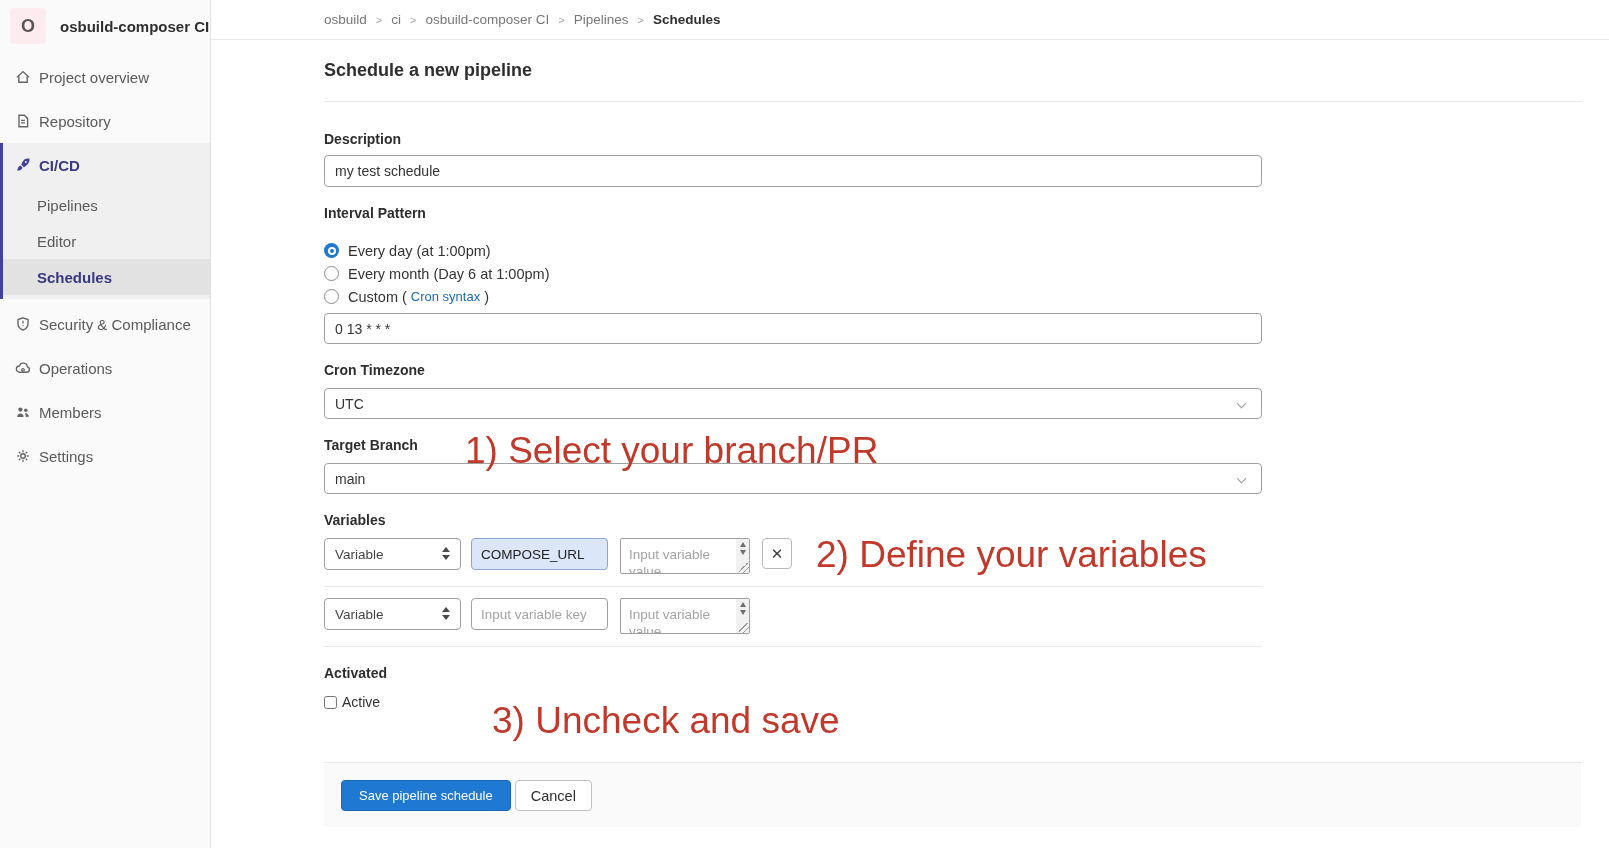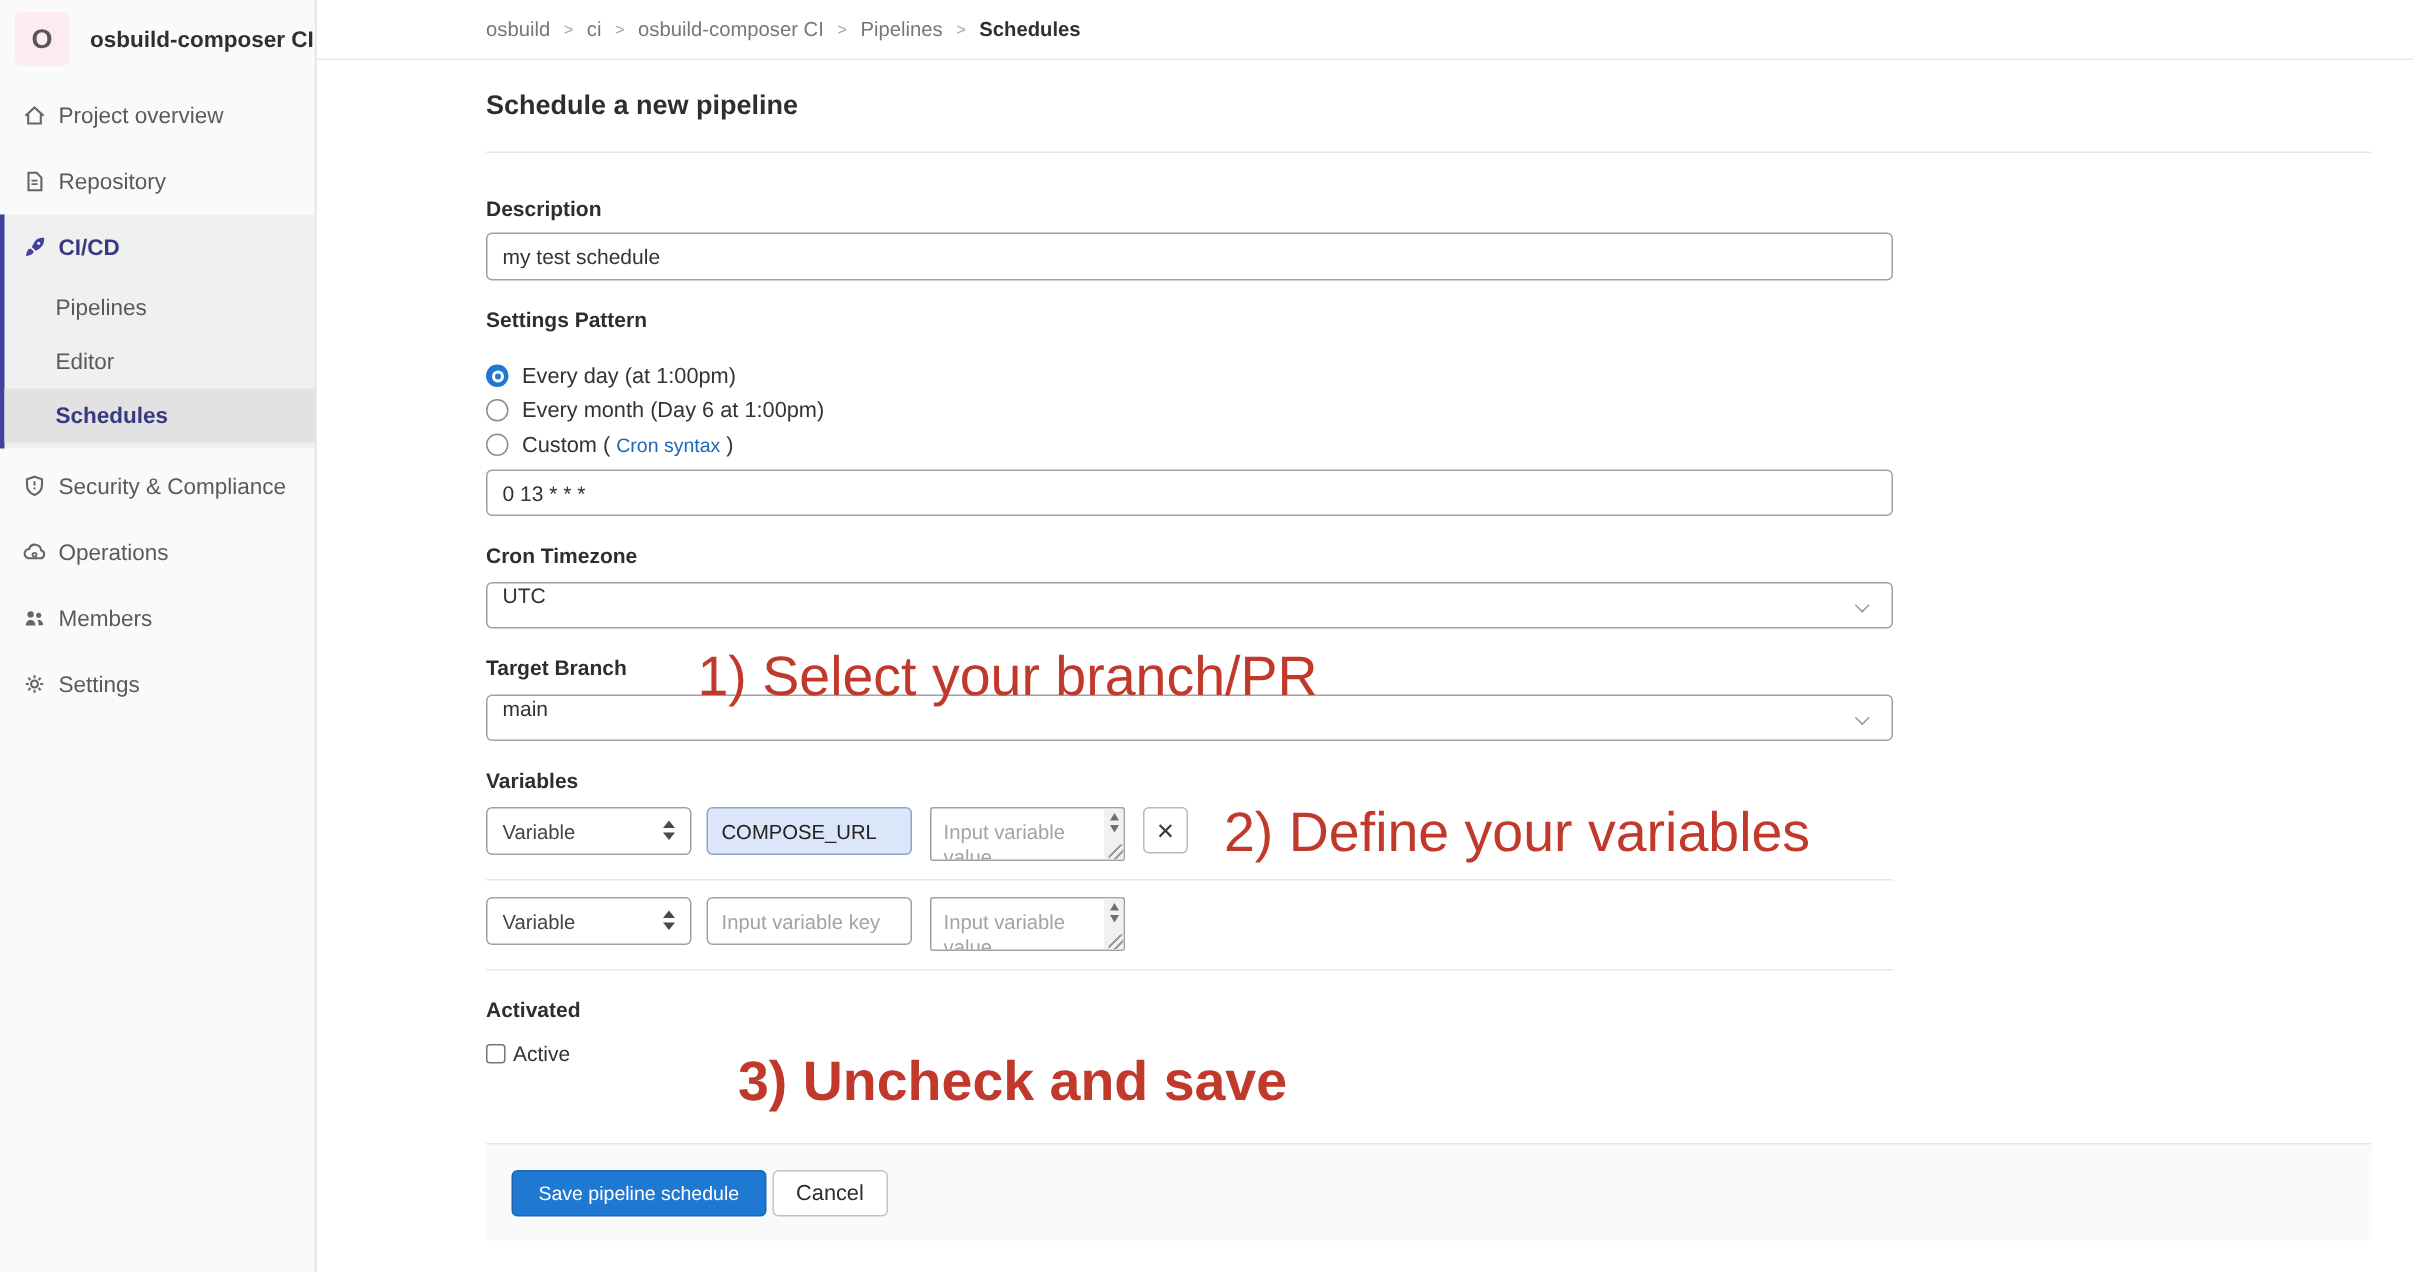--- a/index.html
+++ b/index.html
@@ -57,21 +57,21 @@
            background:#fff; margin-right:9px; flex:0 0 15px; }
   .radio.checked { border:none; background:#1f78d1; position:relative; }
   .radio.checked::before { content:""; position:absolute; left:3.5px; top:3.5px;
            width:8px; height:8px; border-radius:50%; background:#fff; }
   .radio.checked::after { content:""; position:absolute; left:5.5px; top:5.5px;
            width:4px; height:4px; border-radius:50%; background:#1f78d1; }
   .cron-link { color:#1b69b6; margin:0 4px; cursor:pointer; font-size:13px; }
   .cron-input { margin-top:8px; height:31px; }
 
   .select { position:relative; width:938px; height:31px; border:1px solid #a0a0a0;
-            border-radius:4px; background:#fff; display:flex; 
+            border-radius:4px; background:#fff; display:flex; align-items:center;
             padding:0 10px; font-size:14px; color:#333; margin-top:10px; cursor:pointer; }
   .chev { position:absolute; right:16px; top:11px; width:7px; height:7px;
           border-right:1.4px solid #9a9a9a; border-bottom:1.4px solid #9a9a9a;
           transform:rotate(45deg); }
 
   
   .var-row { display:flex; align-items:flex-start; margin-top:10px; }
   .var-row.second { margin-top:11px; }
   .var-select { position:relative; width:137px; height:32px; border:1px solid #a0a0a0;
                 border-radius:4px; background:#fff; display:flex; align-items:center;
@@ -115,21 +115,21 @@
               border-radius:4px; color:#fff; font-size:13px; cursor:pointer;
               font-family:"Liberation Sans", sans-serif; }
   .btn-cancel { height:31px; padding:0 15px; background:#fff; border:1px solid #c2c2c2;
                 border-radius:4px; color:#2e2e2e; font-size:14.5px; margin-left:4px;
                 cursor:pointer; font-family:"Liberation Sans", sans-serif; }
 
   .annotation { position:absolute; font-size:37px; color:#c0392b; white-space:nowrap;
                 pointer-events:none; }
   .ann1 { left:254px; top:430px; }
   .ann2 { left:605px; top:534px; }
-  .ann3 { left:281px; top:700px;font-weight:bold; }
+  .ann3 { left:281px; top:700px; }
 
   svg { display:block; }
 </style>
 </head>
 <body>
 
 <aside class="sidebar">
   <div class="proj-header">
     <div class="avatar">O</div>
     <div class="proj-title">osbuild-composer CI</div>
@@ -237,21 +237,21 @@
     <span class="crumb last">Schedules</span>
   </div>
 
   <div class="content">
     <h1 class="page-title">Schedule a new pipeline</h1>
     <hr class="hr-wide">
 
     <div class="lbl desc-lbl">Description</div>
     <input class="txt-input desc-input" type="text" value="my test schedule" style="">
 
-    <div class="lbl mt-sec">Settings Pattern</div>
+    <div class="lbl mt-sec">Interval Pattern</div>
     <div class="radio-group">
       <div class="radio-row">
         <span class="radio checked"></span>
         <span>Every day (at 1:00pm)</span>
       </div>
       <div class="radio-row">
         <span class="radio"></span>
         <span>Every month (Day 6 at 1:00pm)</span>
       </div>
       <div class="radio-row">

